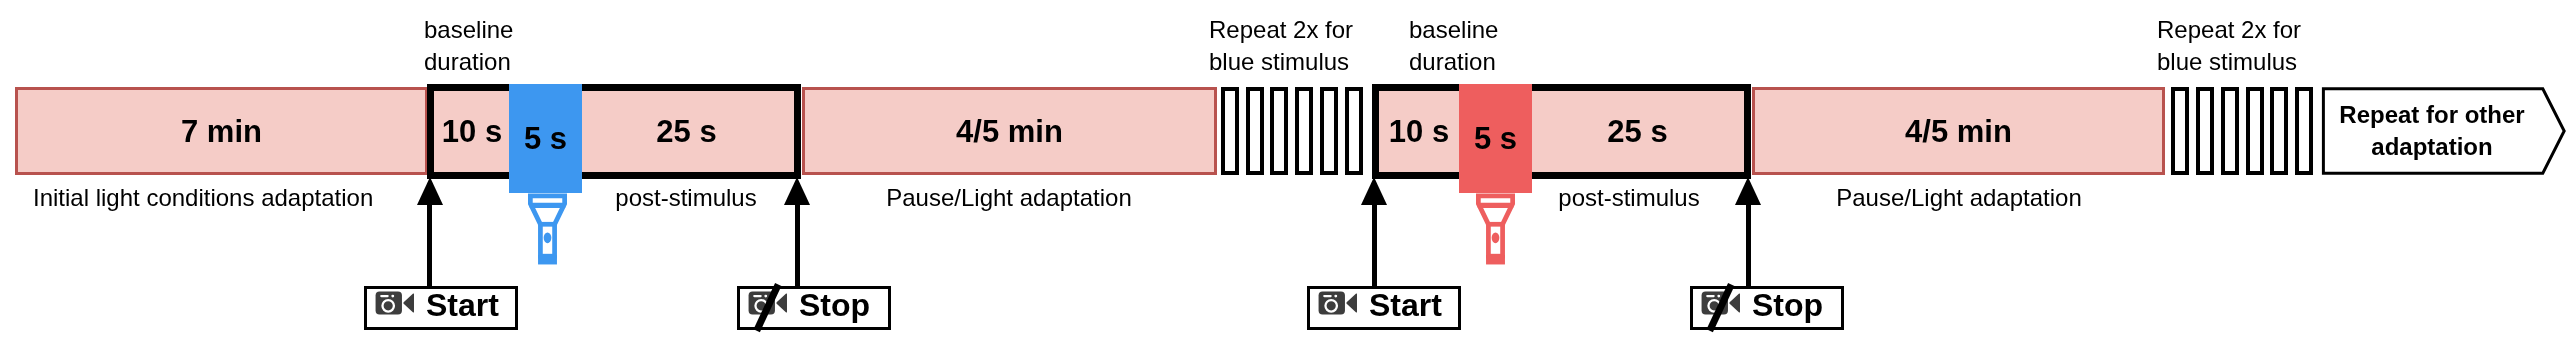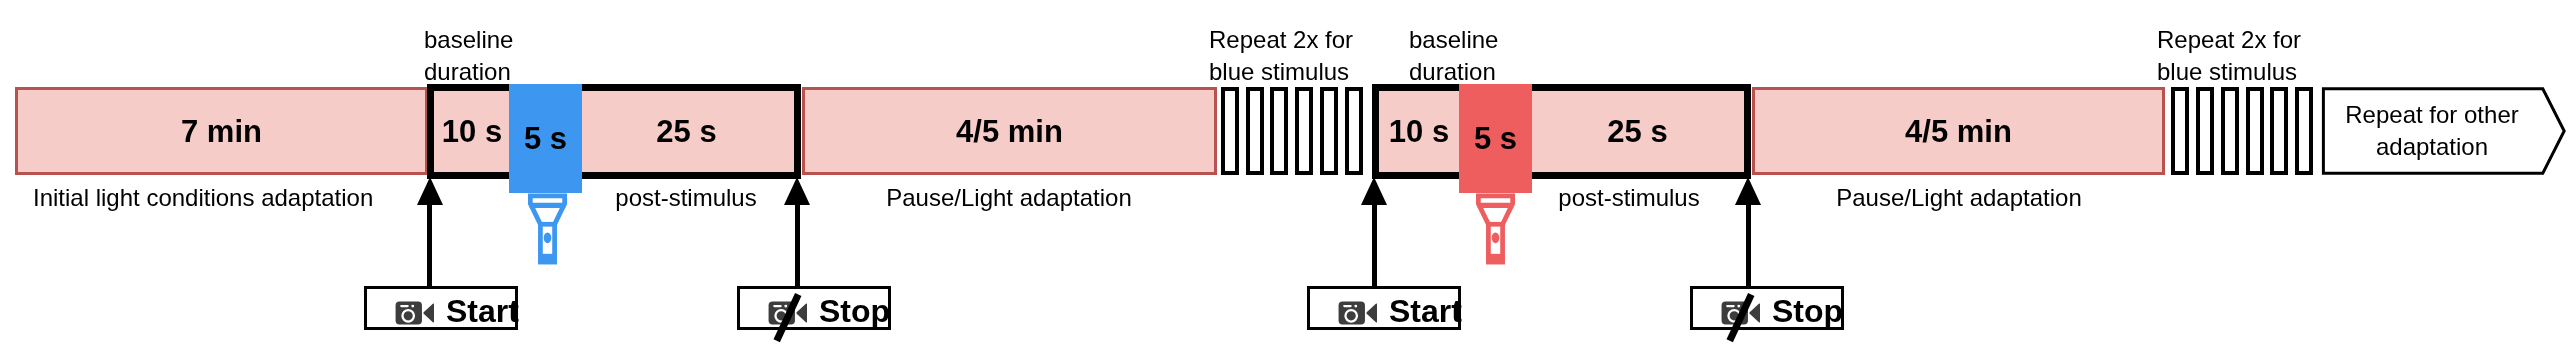--- a/index.html
+++ b/index.html
@@ -27,55 +27,55 @@
     display:flex;align-items:center;justify-content:center;
   }
   .stim-blue{background:#3d97f0;}
   .stim-red{background:#ee5e5e;}
   .stripe{
     position:absolute;top:87px;height:88px;width:18px;box-sizing:border-box;
     background:#fff;border:4.2px solid #000;
   }
   
   .note{
-    position:absolute;top:24px;font-size:24px;line-height:32px;white-space:pre-line;
+    position:absolute;top:14px;font-size:24px;line-height:32px;white-space:pre-line;
   }
   .caption{
     position:absolute;top:182px;font-size:24px;line-height:32px;white-space:nowrap;
   }
   .centered{transform:translateX(-50%);}
   
   .arrow-line{position:absolute;top:204px;width:4.8px;height:84px;background:#000;}
   .arrow-head{
     position:absolute;top:177px;width:0;height:0;
     border-left:13px solid transparent;border-right:13px solid transparent;
     border-bottom:28px solid #000;
   }
   
   .marker-box{
     position:absolute;top:286px;width:154px;height:44px;box-sizing:border-box;
     background:#fff;border:3px solid #000;
-    display:flex;align-items:flex-end;padding-left:28px;gap:12px;z-index:4;
+    display:flex;align-items:flex-start;padding-left:8px;gap:12px;z-index:4;
   }
   .marker-box .mlabel{font-weight:bold;font-size:32px;line-height:1;}
   .cam-wrap{position:relative;width:39px;height:28px;flex:0 0 auto;}
   .slash{
     position:absolute;left:15.5px;top:-7.2px;width:6.6px;height:51px;background:#000;
     transform:rotate(25deg);
   }
   
   .flash{position:absolute;top:193px;width:39px;height:72px;}
   .flash-blue{color:#3d97f0;}
   .flash-red{color:#ee5e5e;}
   
   .pentagon{position:absolute;left:2321px;top:87px;width:245px;height:88px;}
   .pentagon-text{
     position:absolute;left:2321px;top:87px;width:222px;height:88px;
     display:flex;flex-direction:column;align-items:center;justify-content:center;
-    font-size:24px;line-height:32px;text-align:center;
+    font-size:24px;line-height:32px;text-align:center;font-weight:bold;
   }
 </style>
 </head>
 <body>
 
 <div id="canvas">
 
   <div class="seg" style="left:15px;width:413px;justify-content:center;">
     <span class="lbl">7 min</span>
   </div>

